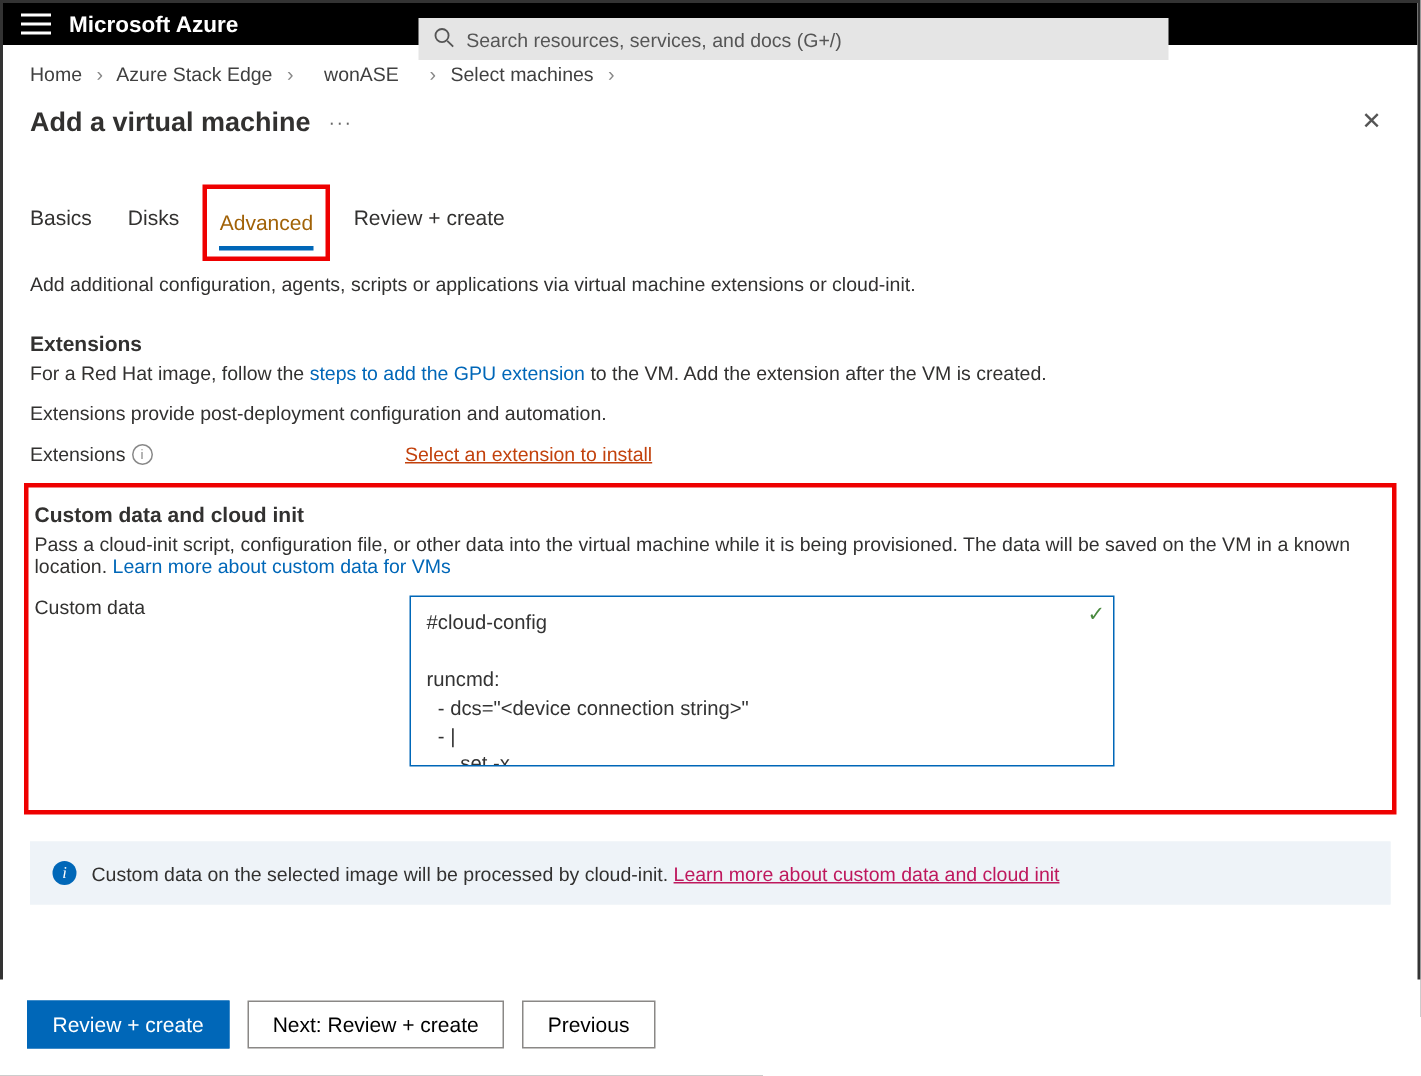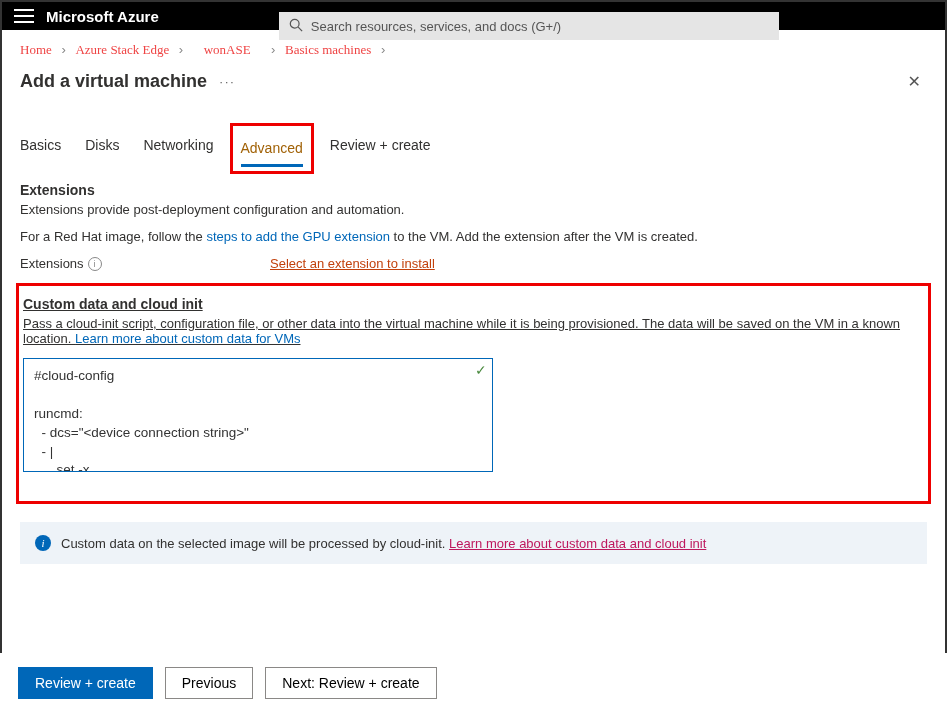--- a/index.html
+++ b/index.html
@@ -4,41 +4,41 @@
 <style>
 * { box-sizing: border-box; margin: 0; padding: 0; }
 body { font-family: "Segoe UI", -apple-system, sans-serif; font-size: 13px; color: #323130; background: #fff; width: 947px; height: 717px; overflow: hidden; border: 2px solid #333; }
 .topbar { background: #000; color: #fff; height: 28px; display: flex; align-items: center; padding: 0 8px; }
 .hamburger { width: 20px; height: 14px; margin: 0 12px 0 4px; cursor: pointer; display: flex; flex-direction: column; justify-content: space-between; }
 .hamburger span { display: block; height: 2px; background: #fff; }
 .brand { font-weight: 600; font-size: 15px; margin-right: 120px; }
 .searchbox { flex: 0 0 500px; background: #e5e5e5; height: 28px; display: flex; align-items: center; padding: 0 10px; color: #555; margin-top: 20px; }
 .searchbox .sicon { margin-right: 8px; }
 .breadcrumb { padding: 12px 18px 6px; font-size: 13px; }
-.breadcrumb a { color: #ef4444; text-decoration: none; font-family: Liberation Serif, serif; }
+.breadcrumb a { color: #404040; text-decoration: none; }
 .breadcrumb .sep { color: #888; margin: 0 6px; }
 .header-row { display: flex; align-items: center; padding: 2px 18px 12px; }
 .page-title { font-size: 18px; font-weight: 600; }
 .title-ellipsis { margin-left: 12px; color: #666; letter-spacing: 1px; }
 .close-x { margin-left: auto; font-size: 16px; color: #555; cursor: pointer; padding: 6px; }
 .tabs { display: flex; gap: 24px; padding: 18px 18px 0; border-bottom: none; margin-bottom: 12px; }
 .tab { padding: 10px 0 8px; cursor: pointer; font-size: 14px; color: #323130; }
 .tab.active { border-bottom: 3px solid #0067b8; font-weight: 400; color: #a16207; }
 .tab-highlight { border: 3px solid #e00; padding: 4px 8px; margin: -4px -8px; }
 .content { padding: 0 18px; }
 .desc { color: #323130; margin-bottom: 24px; }
 .section-heading { font-weight: 600; font-size: 14px; margin-bottom: 4px; }
 .section-desc { margin-bottom: 12px; }
 .inline-link { color: #0067b8; text-decoration: none; }
 .row { display: flex; align-items: flex-start; margin-bottom: 12px; }
 .row .label { flex: 0 0 250px; display: flex; align-items: center; gap: 4px; }
 .info-circle { display: inline-flex; width: 14px; height: 14px; border: 1px solid #888; border-radius: 50%; align-items: center; justify-content: center; font-size: 9px; color: #888; }
 .row .value { flex: 1; }
 .ext-link { color: #c2410c; }
-.red-box { border: 3px solid #e00; padding: 10px 4px 14px; margin: 0 -4px 18px; text-decoration: underline; }
+.red-box { border: 3px solid #e00; padding: 10px 4px 14px; margin: 0 -4px 18px; }
 .textarea-wrap { position: relative; }
 textarea.custom-data { width: 470px; height: 114px; border: 1px solid #0067b8; padding: 8px 10px; font-family: "Segoe UI", sans-serif; font-size: 13.5px; resize: none; color: #333; line-height: 1.4; }
 .check-mark { position: absolute; top: 4px; left: 452px; color: #4a8a3f; font-size: 14px; }
 .info-banner { background: #eef3f8; padding: 12px 14px; margin: 14px 18px 0; display: flex; align-items: center; gap: 10px; border: 1px solid #eef3f8; }
 .info-banner .iicon { width: 16px; height: 16px; background: #0067b8; border-radius: 50%; color: #fff; display: flex; align-items: center; justify-content: center; font-size: 11px; font-style: italic; font-family: Georgia, serif; flex-shrink: 0; }
 .info-banner a { color: #be185d; }
 .footer { position: absolute; bottom: 0; left: 0; right: 0; padding: 14px 18px 18px; display: flex; gap: 12px; background: #fff; }
 .btn { padding: 7px 16px; font-size: 14px; cursor: pointer; border: 1px solid #8a8886; background: #fff; }
 .btn.primary { background: #0067b8; color: #fff; border-color: #0067b8; font-weight: 400; }
 </style>
@@ -63,64 +63,67 @@
   </div>
 </div>
 
 <div class="breadcrumb">
   <a href="#">Home</a>
   <span class="sep">›</span>
   <a href="#">Azure Stack Edge</a>
   <span class="sep">›</span>
   &nbsp;&nbsp;&nbsp;<a href="#">wonASE</a>
   &nbsp;&nbsp;&nbsp;<span class="sep">›</span>
-  <a href="#">Basics machines</a>
+  <a href="#">Select machines</a>
   <span class="sep">›</span>
 </div>
 
 <div class="header-row">
   <h1 class="page-title">Add a virtual machine</h1>
   <span class="title-ellipsis">···</span>
   <span class="close-x">✕</span>
 </div>
 
 <div class="tabs">
   <div class="tab">Basics</div>
   <div class="tab">Disks</div>
-  <div class="tab">Networking</div>
   <div class="tab-highlight">
       <div class="tab active">Advanced</div>
     </div>
   <div class="tab">Review + create</div>
 </div>
 
 <div class="content">
+  <p class="desc">Add additional configuration, agents, scripts or applications via virtual machine extensions or cloud-init.</p>
 
   <div class="section-heading">Extensions</div>
-  <p class="section-desc">Extensions provide post-deployment configuration and automation.</p>
   <p class="section-desc">
     <span>For a Red Hat image, follow the </span><a href="#" class="inline-link">steps to add the GPU extension</a><span> to the VM. Add the extension after the VM is created.</span>
   </p>
+  <p class="section-desc">Extensions provide post-deployment configuration and automation.</p>
 
   <div class="row">
     <div class="label">
       <span>Extensions</span>
       <span class="info-circle">i</span>
     </div>
     <div class="value">
       <a href="#" class="ext-link">Select an extension to install</a>
     </div>
   </div>
 
   <div class="red-box">
     <div class="section-heading">Custom data and cloud init</div>
     <p class="section-desc">
       <span>Pass a cloud-init script, configuration file, or other data into the virtual machine while it is being provisioned. The data will be saved on the VM in a known location. </span><a href="#" class="inline-link">Learn more about custom data for VMs</a>
     </p>
     <div class="row">
+      <div class="label">
+        <span>Custom data</span>
+      </div>
       <div class="value textarea-wrap">
         <textarea class="custom-data" style="">#cloud-config
 
 runcmd:
   - dcs="&lt;device connection string&gt;"
   - |
       set -x
       (</textarea>
         <span class="check-mark">✓</span>
       </div>
@@ -130,15 +133,15 @@
 
 <div class="info-banner">
   <span class="iicon">i</span>
   <span>
     <span>Custom data on the selected image will be processed by cloud-init. </span><a href="#">Learn more about custom data and cloud init</a>
   </span>
 </div>
 
 <div class="footer">
   <button class="btn primary">Review + create</button>
+  <button class="btn">Next: Review + create</button>
   <button class="btn">Previous</button>
-  <button class="btn">Next: Review + create</button>
 </div>
 
 </body></html>

